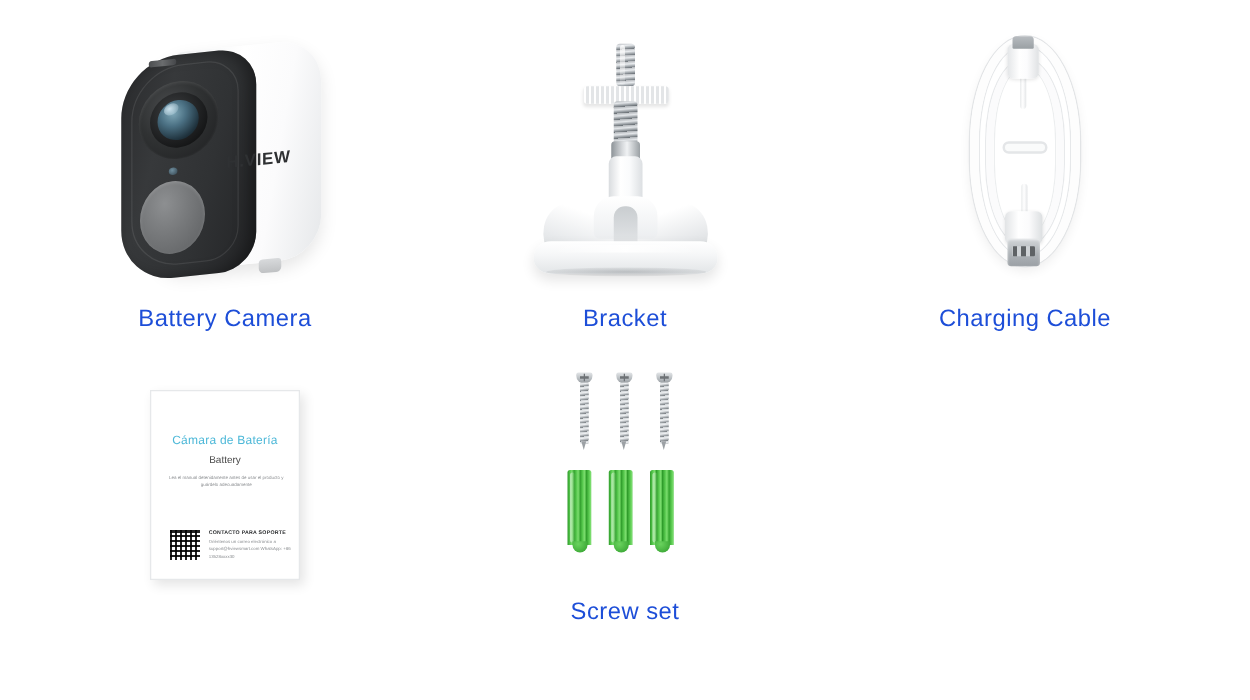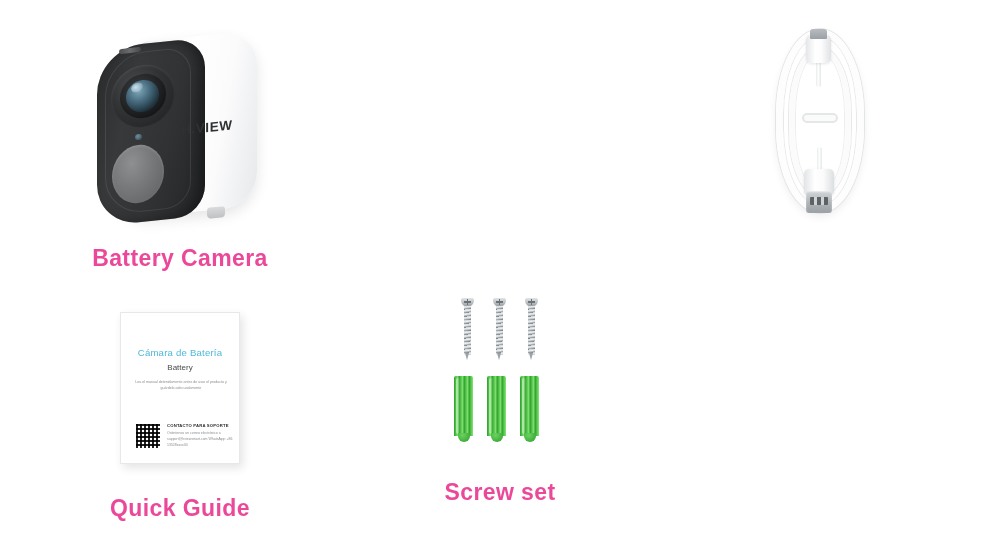--- a/index.html
+++ b/index.html
@@ -25,23 +25,23 @@
   }
   .art-stage {
     position: relative;
     width: 100%;
     display: flex;
     align-items: center;
     justify-content: center;
   }
   .item-label {
     font-family: "Liberation Sans", sans-serif;
-    font-weight: 700;
-    font-size: 23px;
-    color: #ec4899;
+    font-weight: 400;
+    font-size: 19px;
+    color: #1d4ed8;
     letter-spacing: 0.4px;
     white-space: nowrap;
     text-align: center;
   }
 
   
   #cell-camera   { left: 30px;  top: 18px;  width: 300px; }
   #cell-bracket  { left: 355px; top: 18px;  width: 290px; }
   #cell-cable    { left: 670px; top: 18px;  width: 300px; }
   #cell-guide    { left: 30px;  top: 300px; width: 300px; }
@@ -457,54 +457,74 @@
         <div class="cam-lens-spec"></div>
         <div class="cam-micro-dot"></div>
         <div class="cam-pir"></div>
         <div class="cam-logo">H.VIEW</div>
         <div class="cam-foot"></div>
       </div>
     </div>
     <div class="item-label">Battery Camera</div>
   </div>
 
+  <div class="item-cell" id="cell-bracket">
+    <div class="art-stage">
+      <div class="bracket-art">
+        <div class="br-screw-top"></div>
+        <div class="br-screw-top-hi"></div>
+        <div class="br-knurl"></div>
+        <div class="br-screw-low"></div>
+        <div class="br-collar"></div>
+        <div class="br-neck"></div>
+        <div class="br-wing-l"></div>
+        <div class="br-wing-r"></div>
+        <div class="br-hub"></div>
+        <div class="br-slot"></div>
+        <div class="br-base"></div>
+        <div class="br-base-hi"></div>
+        <div class="br-base-shadow"></div>
+      </div>
+    </div>
+    <div class="item-label">Bracket</div>
+  </div>
 
   <div class="item-cell" id="cell-cable">
     <div class="art-stage">
       <div class="cable-art">
         <div class="cb-loop"></div>
         <div class="cb-loop-inner"></div>
         <div class="cb-micro-lead"></div>
         <div class="cb-micro-body"></div>
         <div class="cb-micro-tip"></div>
         <div class="cb-tie"></div>
         <div class="cb-usb-lead"></div>
         <div class="cb-usb-body"></div>
         <div class="cb-usb-metal"></div>
         <div class="cb-usb-pins"></div>
       </div>
     </div>
+    <div class="item-label">Charging Cable</div>
   </div>
 
   <div class="item-cell" id="cell-guide">
     <div class="art-stage">
       <div class="guide-art">
         <div class="guide-page">
           <div class="guide-title">Cámara de Batería</div>
           <div class="guide-sub">Battery</div>
           <div class="guide-body">Lea el manual detenidamente antes de usar el producto y guárdelo adecuadamente</div>
           <div class="guide-qr"></div>
           <div class="guide-contact">
             <div class="guide-contact-h">CONTACTO PARA SOPORTE</div>
             <div class="guide-contact-l">Oriéntenos un correo electrónico a support@hviewsmart.com WhatsApp: +86 13528xxxx30</div>
           </div>
         </div>
       </div>
     </div>
-    <div class="item-label">Quick Guide</div>
   </div>
 
   <div class="item-cell" id="cell-screws">
     <div class="art-stage">
       <div class="screws-art">
 
         <div class="screw" style="left:16px;">
           <div class="screw-head"></div>
           <div class="screw-cross-v"></div>
           <div class="screw-cross-h"></div>

